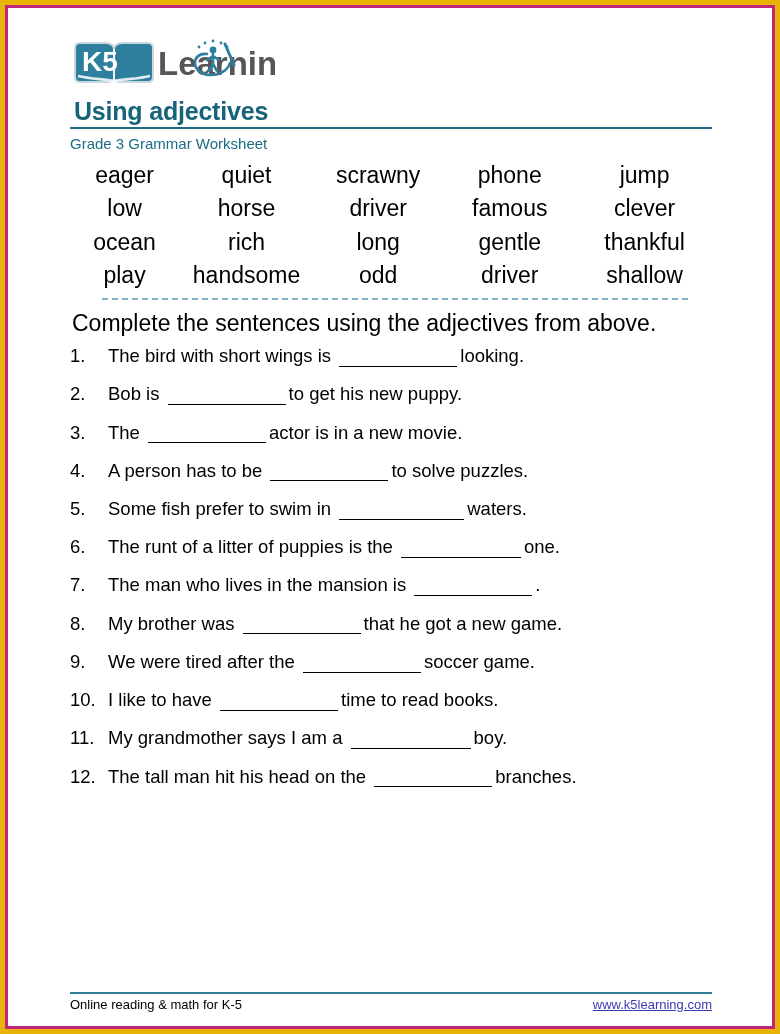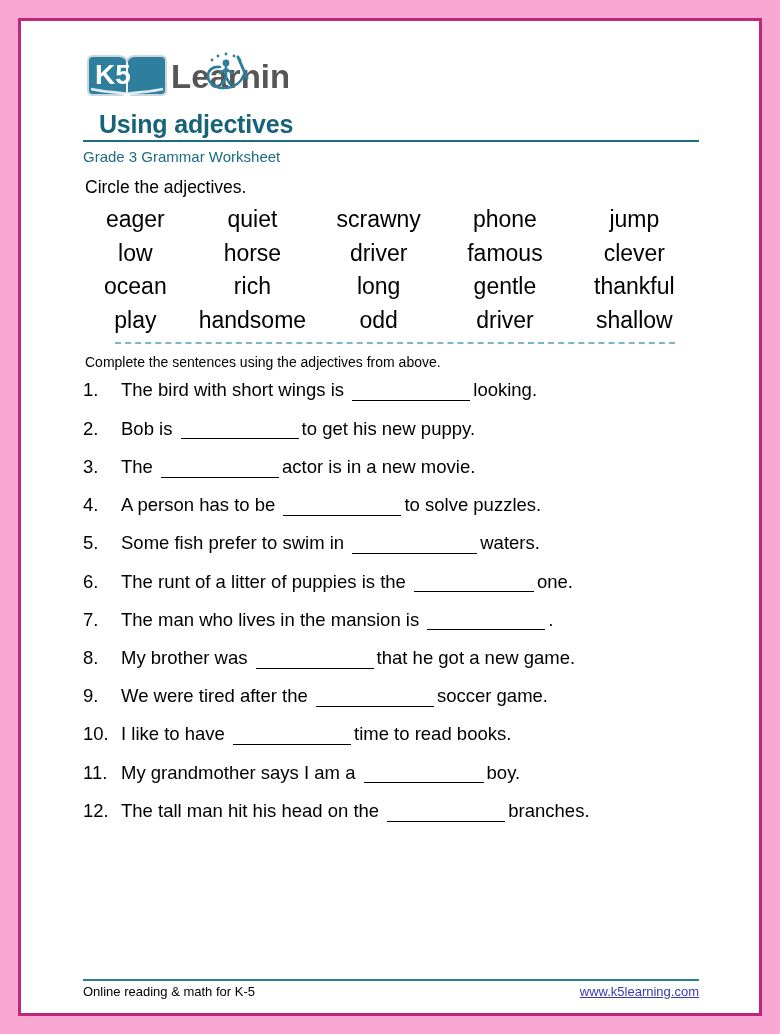--- a/index.html
+++ b/index.html
@@ -13,22 +13,22 @@
     background: #8dc63f;
     font-family: "Liberation Sans", sans-serif;
     overflow: hidden;
   }
   
   #page-frame {
     position: absolute;
     left: 0; top: 0;
     width: 780px;
     height: 1034px;
-    background: #f9a8d4;
-    padding: 18px;
+    background: #eab308;
+    padding: 5px;
   }
   #page-frame-inner {
     width: 100%;
     height: 100%;
     background: #c0267a;
     padding: 3px;
   }
   #page {
     position: relative;
     width: 100%;
@@ -45,21 +45,21 @@
     height: 56px;
     display: block;
   }
 
   
   .worksheet-title {
     font-size: 25px;
     font-weight: bold;
     color: #176379;
     letter-spacing: -0.2px;
-    margin: 2px 0 0 16px;
+    margin: 2px 0 0 4px;
     line-height: 1.05;
   }
   .title-rule {
     border: 0;
     border-top: 2.5px solid #1d6c82;
     margin: 3px 0 0 0;
     width: 100%;
   }
   .worksheet-subtitle {
     font-size: 15px;
@@ -97,21 +97,21 @@
   .wb-col-4 { width: 21%; }
 
   .dashed-rule {
     border: 0;
     border-top: 2px dashed #7fb4c6;
     margin: 5px 0 0 32px;
     width: calc(100% - 56px);
   }
 
   .instruction-2 {
-    font-size: 14px;
+    font-size: 23px;
     color: #000;
     margin: 11px 0 0 2px;
     line-height: 1.1;
   }
 
   
   #questions { margin: 10px 0 0 0; }
   .q-row {
     display: flex;
     align-items: baseline;
@@ -192,21 +192,20 @@
           <circle cx="151" cy="9" r="1.4" fill="#2e7f9e"></circle>
           <circle cx="157" cy="13" r="1.4" fill="#2e7f9e"></circle>
         </g>
       </svg>
     </div>
 
     <h1 class="worksheet-title">Using adjectives</h1>
     <hr class="title-rule">
     <div class="worksheet-subtitle">Grade 3 Grammar Worksheet</div>
 
-    <div class="instruction">Circle the adjectives.</div>
 
     <table id="word-bank">
       <tbody>
             <tr>
               <td class="wb-col-0">eager</td>
               <td class="wb-col-1">quiet</td>
               <td class="wb-col-2">scrawny</td>
               <td class="wb-col-3">phone</td>
               <td class="wb-col-4">jump</td>
             </tr>

